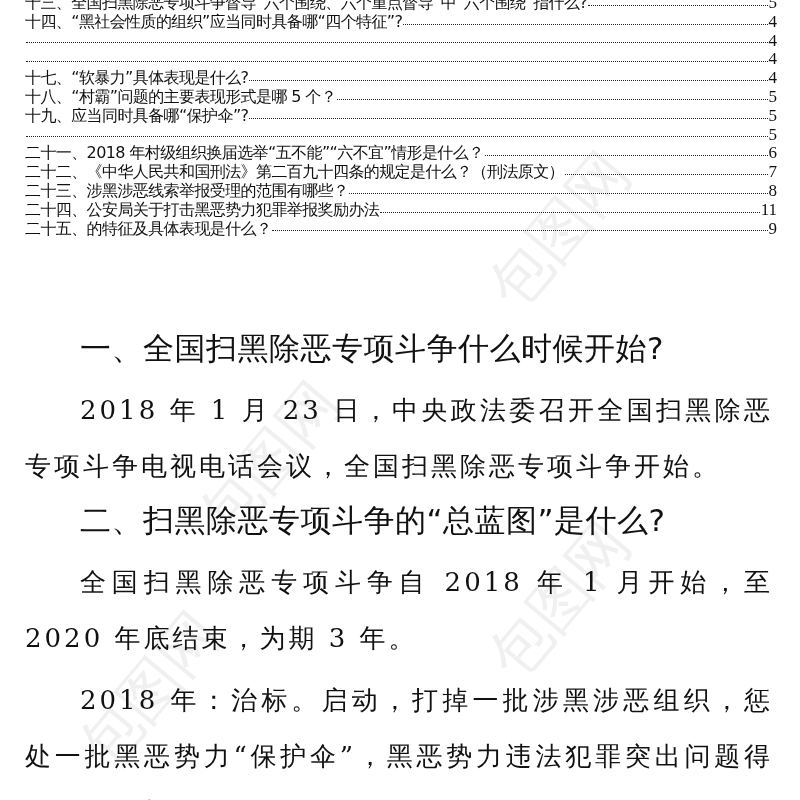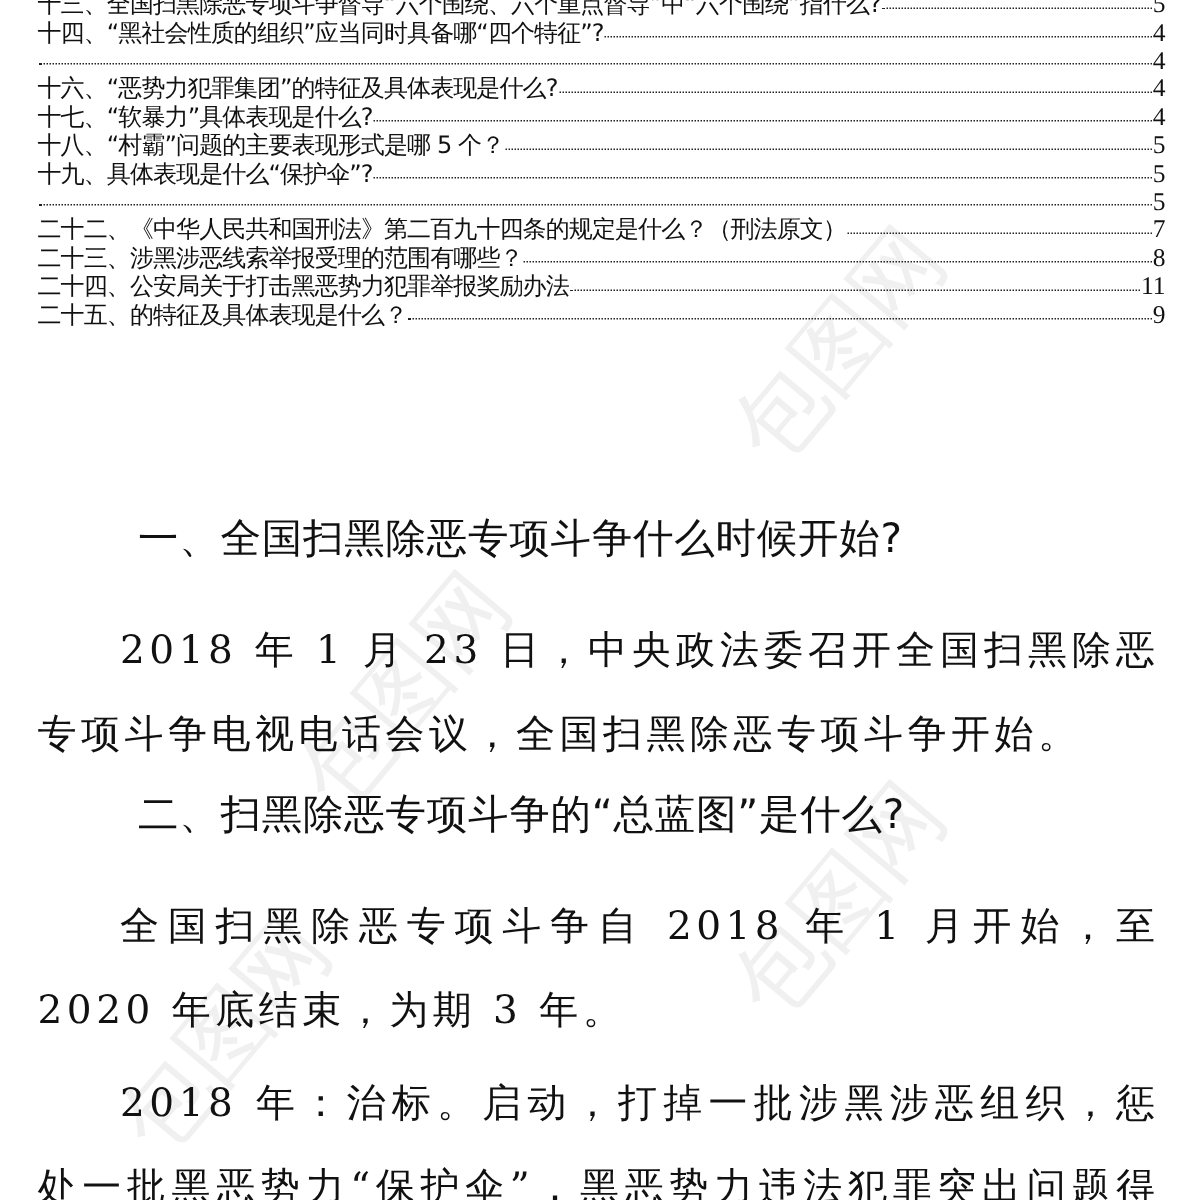--- a/index.html
+++ b/index.html
@@ -64,23 +64,23 @@
     }
     
     .content {
       position: absolute;
       left: 25px;
       top: 326px;
       width: 748px;
     }
     .heading {
       font-family: "DejaVu Sans", "Liberation Sans", sans-serif;
-      font-size: 27px;
+      font-size: 31px;
       font-weight: normal;
-      margin: 12px;
+      margin: 0;
       padding-left: 55px;
       height: 56px;
       line-height: 44px;
       letter-spacing: 0.5px;
       white-space: nowrap;
     }
     .para {
       font-family: "DejaVu Serif", "Liberation Serif", serif;
       font-size: 26px;
       line-height: 56px;
@@ -118,42 +118,46 @@
     <li class="toc-row">
       <span class="toc-label">十四、“黑社会性质的组织”应当同时具备哪“四个特征”?</span>
       <span class="toc-dots"></span>
       <span class="toc-page">4</span>
     </li>
     <li class="toc-row">
       <span class="toc-dots"></span>
       <span class="toc-page">4</span>
     </li>
     <li class="toc-row">
-      <span class="toc-label">十六、“恶势力犯罪集团”的特征及具体表现是什么?</span>
       <span class="toc-dots"></span>
       <span class="toc-page">4</span>
     </li>
     <li class="toc-row">
       <span class="toc-label">十七、“软暴力”具体表现是什么?</span>
       <span class="toc-dots"></span>
       <span class="toc-page">4</span>
     </li>
     <li class="toc-row">
       <span class="toc-label">十八、“村霸”问题的主要表现形式是哪 5 个？</span>
       <span class="toc-dots"></span>
       <span class="toc-page">5</span>
     </li>
     <li class="toc-row">
-      <span class="toc-label">十九、具体表现是什么“保护伞”?</span>
+      <span class="toc-label">十九、应当同时具备哪“保护伞”?</span>
       <span class="toc-dots"></span>
       <span class="toc-page">5</span>
     </li>
     <li class="toc-row">
       <span class="toc-dots"></span>
       <span class="toc-page">5</span>
+    </li>
+    <li class="toc-row">
+      <span class="toc-label">二十一、2018 年村级组织换届选举“五不能”“六不宜”情形是什么？</span>
+      <span class="toc-dots"></span>
+      <span class="toc-page">6</span>
     </li>
     <li class="toc-row">
       <span class="toc-label">二十二、《中华人民共和国刑法》第二百九十四条的规定是什么？（刑法原文）</span>
       <span class="toc-dots"></span>
       <span class="toc-page">7</span>
     </li>
     <li class="toc-row">
       <span class="toc-label">二十三、涉黑涉恶线索举报受理的范围有哪些？</span>
       <span class="toc-dots"></span>
       <span class="toc-page">8</span>

